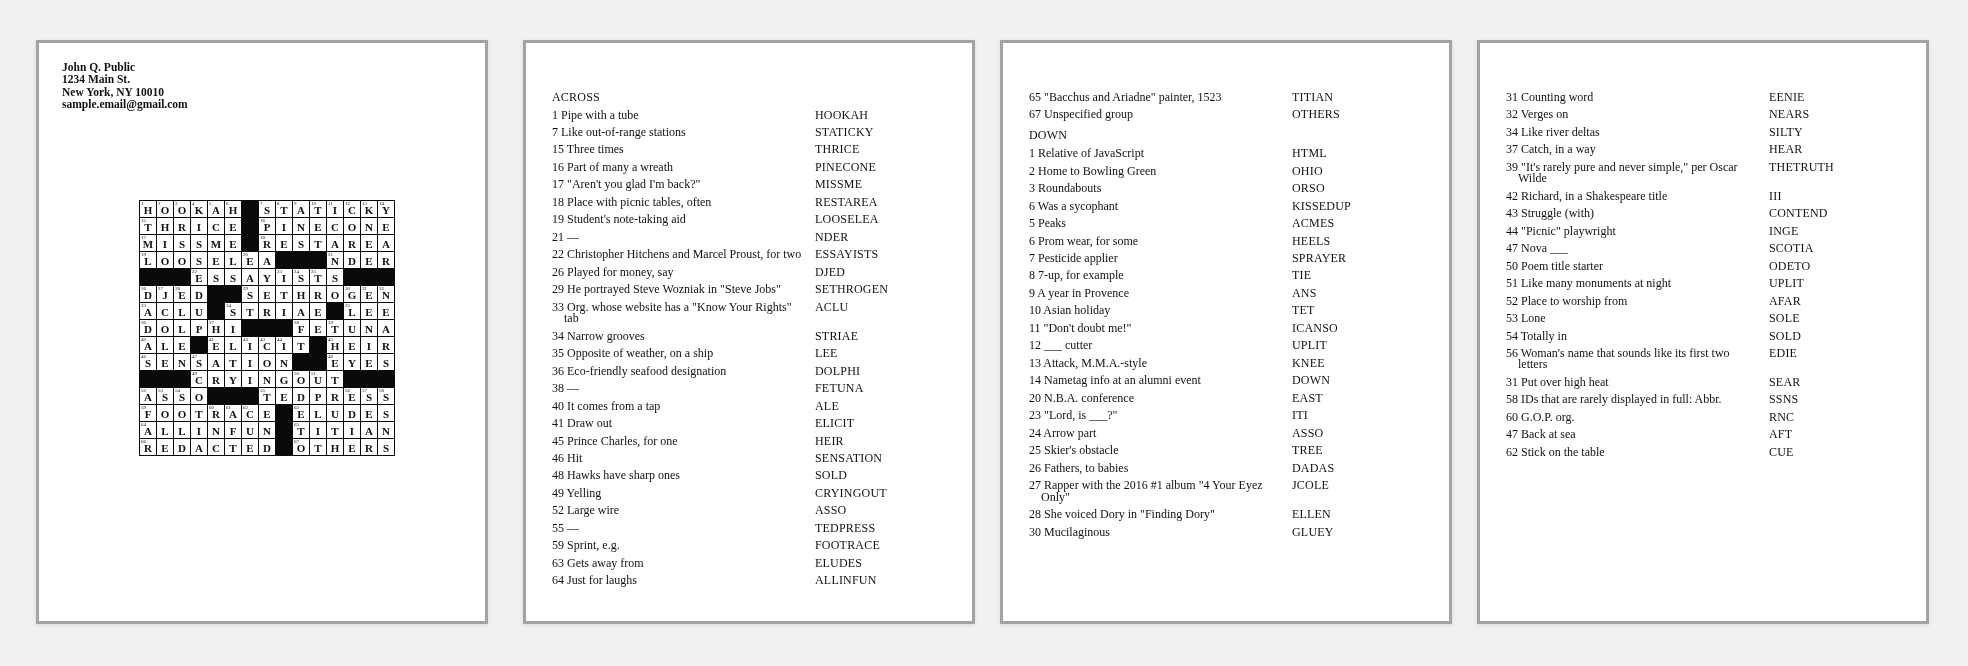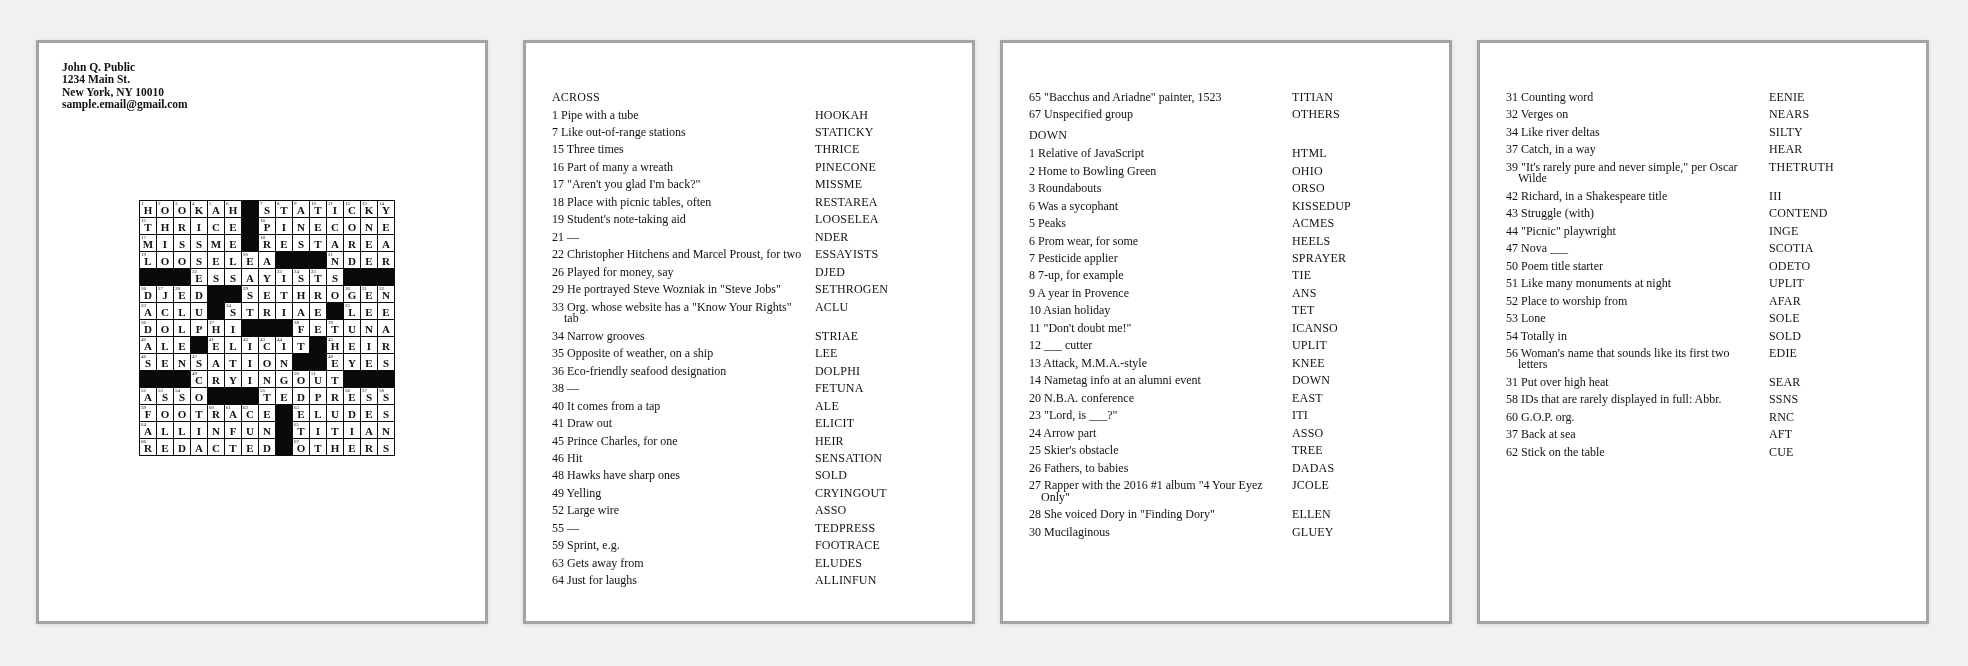--- a/index.html
+++ b/index.html
@@ -1054,21 +1054,21 @@
         </div>
         <div class="clue-row">
           <span class="clue-text">58 IDs that are rarely displayed in full: Abbr.</span>
           <span class="clue-answer">SSNS</span>
         </div>
         <div class="clue-row">
           <span class="clue-text">60 G.O.P. org.</span>
           <span class="clue-answer">RNC</span>
         </div>
         <div class="clue-row">
-          <span class="clue-text">37 Back at sea</span>
+          <span class="clue-text">47 Back at sea</span>
           <span class="clue-answer">AFT</span>
         </div>
         <div class="clue-row">
           <span class="clue-text">62 Stick on the table</span>
           <span class="clue-answer">CUE</span>
         </div>
       </div>
   </div>
 </section>
 

